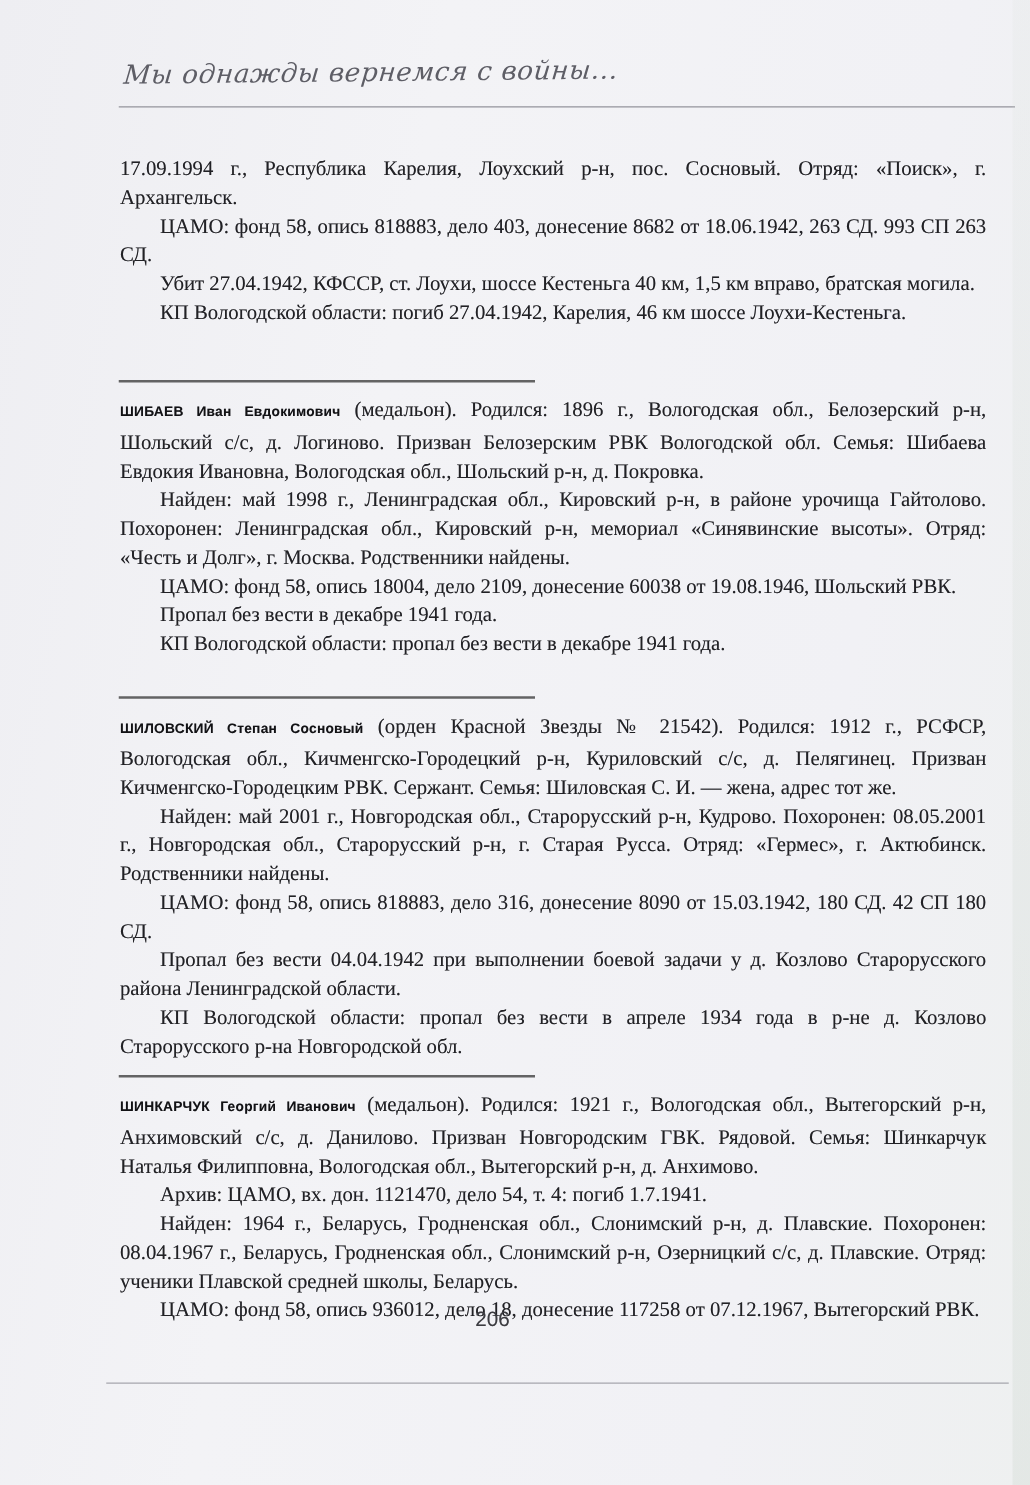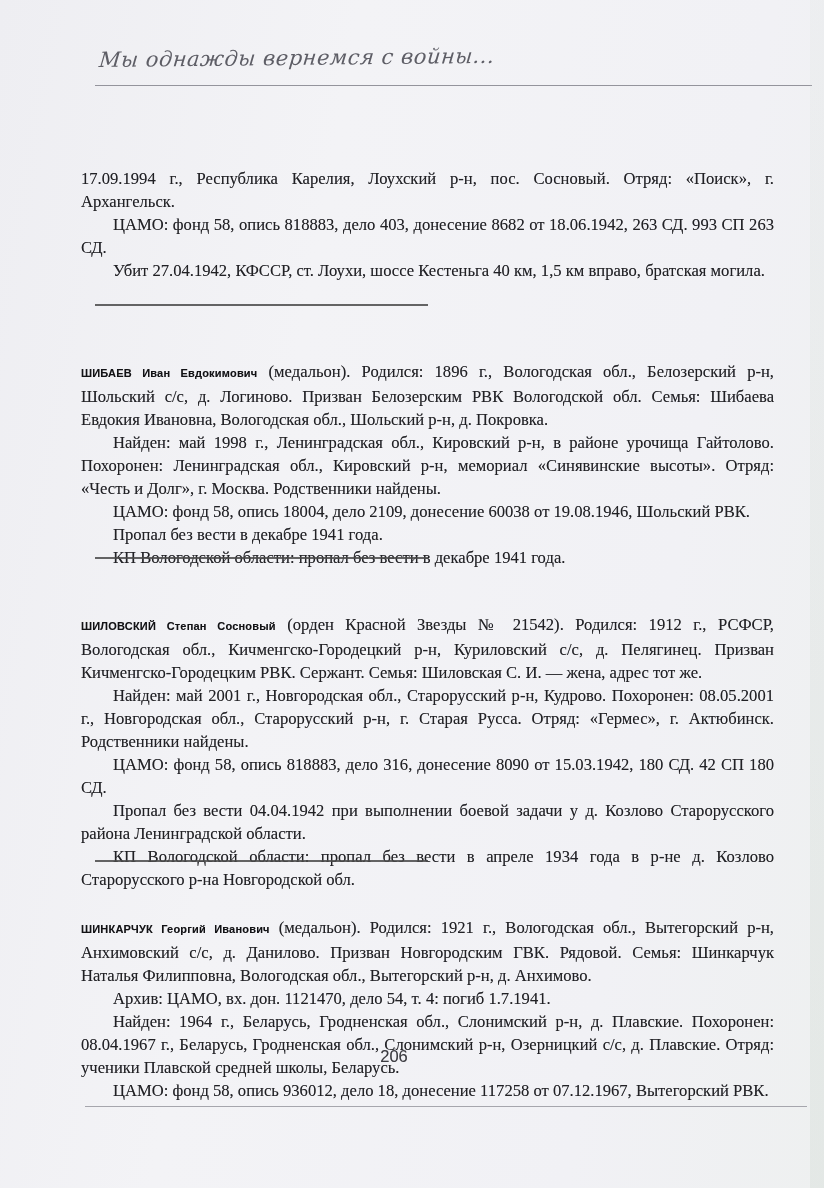--- a/index.html
+++ b/index.html
@@ -25,23 +25,22 @@
     transform-origin: left bottom;
     opacity: 0.85;
   }
   .header-rule {
     position: absolute; left: 95px; top: 85px;
     width: 717px; height: 1px;
     background: #94949c;
   }
   
   .block {
-    position: absolute; left: 81px; width: 693px;
+    position: absolute; left: 96px; width: 693px;
     text-align: justify;
-    margin-top: 44px;
   }
   .block p {
     margin: 0;
     font-size: 16.6px;
     line-height: 23px;
     color: #212125;
     text-shadow: 0 0 0.5px rgba(20,20,25,0.35);
     hyphens: auto;
   }
   .block p.ind { text-indent: 32px; }
@@ -87,20 +86,21 @@
 
 <div class="page">
 
   <div class="header-script">Мы однажды вернемся с войны...</div>
   <div class="header-rule"></div>
 
   <section class="block" style="top:123px">
     <p>17.09.1994 г., Республика Карелия, Лоухский р-н, пос. Сосновый. Отряд: «Поиск», г. Архангельск.</p>
     <p class="ind">ЦАМО: фонд 58, опись 818883, дело 403, донесение 8682 от 18.06.1942, 263 СД. 993 СП 263 СД.</p>
     <p class="ind">Убит 27.04.1942, КФССР, ст. Лоухи, шоссе Кестеньга 40 км, 1,5 км вправо, братская могила.</p>
+    <p class="ind">КП Вологодской области: погиб 27.04.1942, Карелия, 46 км шоссе Лоухи-Кестеньга.</p>
   </section>
 
   <div class="sep" style="top:304px"></div>
 
   <section class="block" style="top:316px">
     <p><span class="entry-name">ШИБАЕВ Иван Евдокимович</span> <span>(медальон). Родился: 1896 г., Вологодская обл., Белозерский р-н, Шольский с/с, д. Логиново. Призван Белозерским РВК Вологодской обл. Семья: Шибаева Евдокия Ивановна, Вологодская обл., Шольский р-н, д. Покровка.</span></p>
     <p class="ind">Найден: май 1998 г., Ленинградская обл., Кировский р-н, в районе урочища Гайтолово. Похоронен: Ленинградская обл., Кировский р-н, мемориал «Синявинские высоты». Отряд: «Честь и Долг», г. Москва. Родственники найдены.</p>
     <p class="ind">ЦАМО: фонд 58, опись 18004, дело 2109, донесение 60038 от 19.08.1946, Шольский РВК.</p>
     <p class="ind">Пропал без вести в декабре 1941 года.</p>
     <p class="ind">КП Вологодской области: пропал без вести в декабре 1941 года.</p>

